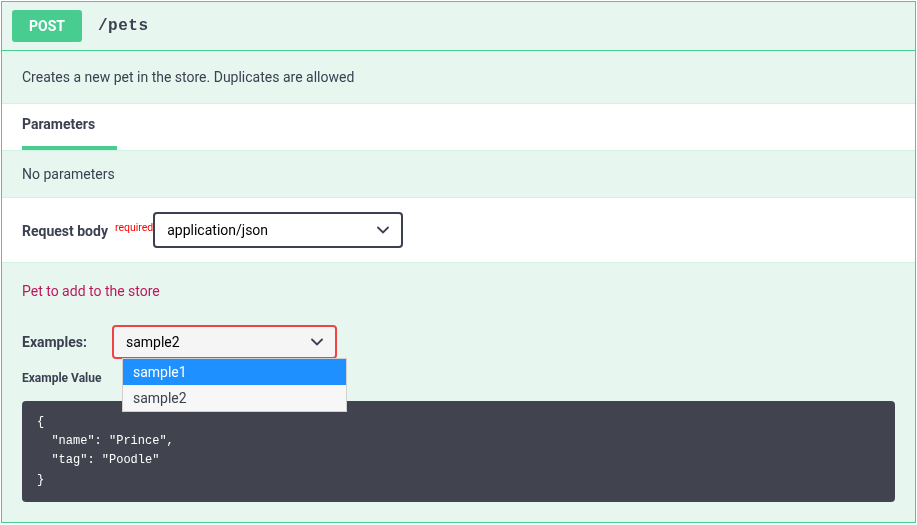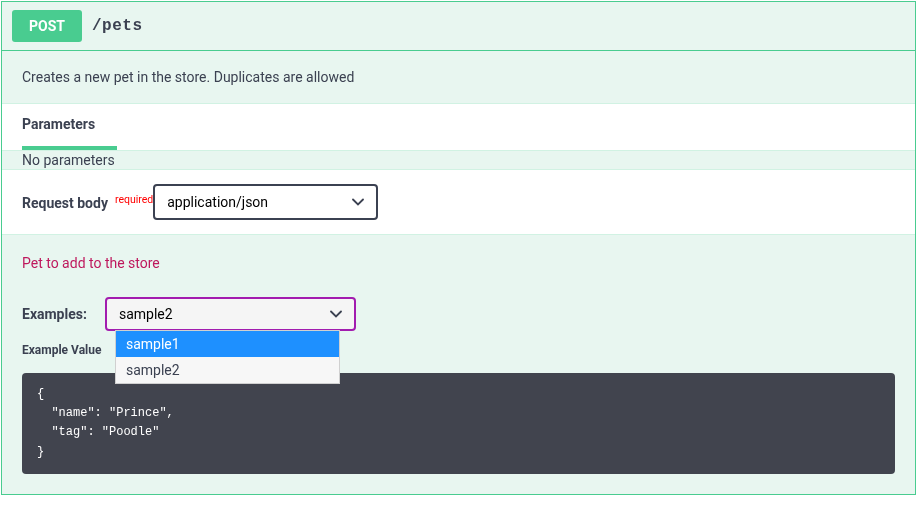--- a/index.html
+++ b/index.html
@@ -23,21 +23,21 @@
       padding: 8px 10px;
       border-bottom: 1px solid #49cc90;
     }
     .method-badge {
       background: #49cc90;
       color: #fff;
       font-weight: 700;
       font-size: 14px;
       padding: 8px 16px;
       border-radius: 3px;
-      margin-right: 10px;
+      margin-right: 16px;
       min-width: 70px;
       text-align: center;
     }
     .path {
       font-family: "Courier New", monospace;
       font-size: 16px;
       font-weight: 600;
       color: #3b4151;
       letter-spacing: 0.5px;
     }
@@ -75,21 +75,21 @@
       background: #fff;
       border: 2px solid #6b7280;
       border-radius: 4px;
       padding: 7px 22px;
       font-size: 14px;
       font-weight: 700;
       color: #3b4151;
       cursor: pointer;
     }
     .section-content {
-      padding: 1px 20px;
+      padding: 15px 20px;
       color: #3b4151;
       font-size: 14px;
     }
     .request-body-header {
       background: #fff;
       display: flex;
       align-items: center;
       padding: 14px 20px;
       border-top: 1px solid rgba(73, 204, 144, 0.25);
       border-bottom: 1px solid rgba(73, 204, 144, 0.25);
@@ -107,53 +107,53 @@
       vertical-align: top;
     }
     .content-type-select {
       border: 2px solid #3b4151;
       border-radius: 4px;
       padding: 8px 12px;
       font-size: 14px;
       display: flex;
       justify-content: space-between;
       align-items: center;
-      width: 225px;
+      width: 250px;
       cursor: pointer;
       background: #fff;
     }
     .body-section {
       padding: 20px;
     }
     .body-desc {
       color: #be185d;
       font-size: 14px;
       margin-bottom: 26px;
     }
     .examples-row {
       display: flex;
       align-items: center;
-      gap: 18px;
+      gap: 25px;
       margin-bottom: 12px;
       position: relative;
     }
     .examples-label {
       font-size: 14px;
       font-weight: 700;
       color: #3b4151;
     }
     .examples-select {
-      border: 2px solid #a21caf;
+      border: 2px solid #ef4444;
       border-radius: 4px;
       padding: 7px 12px;
       font-size: 14px;
       display: flex;
       justify-content: space-between;
       align-items: center;
-      width: 251px;
+      width: 225px;
       cursor: pointer;
       background: #f5f5f5;
       position: relative;
     }
     .dropdown-options {
       position: absolute;
       top: 100%;
       left: 8px;
       width: 225px;
       margin-top: 1px;

